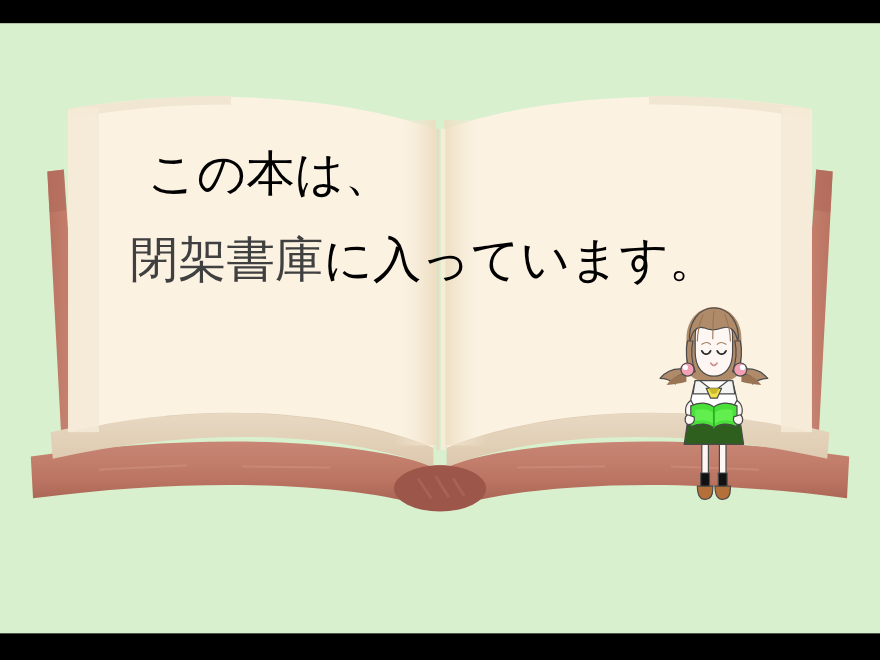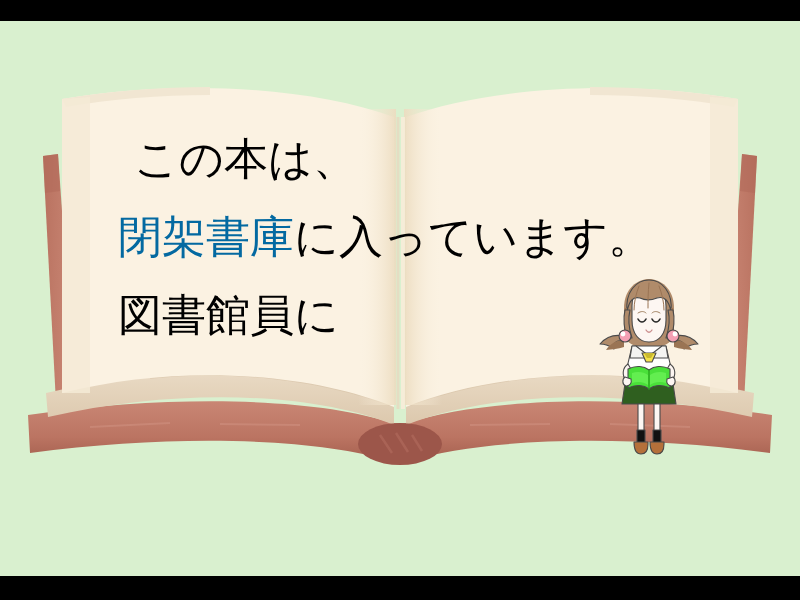--- a/index.html
+++ b/index.html
@@ -63,21 +63,21 @@
   }
   .text-line {
     font-family: "DejaVu Sans", "Liberation Sans", sans-serif;
     font-size: 44px;
     line-height: 78px;
     color: #000000;
     white-space: nowrap;
     letter-spacing: 0px;
   }
   .text-line.indented { padding-left: 16px; }
-  .kw-red { color: #0369a1; }
+  .kw-red { color: #404040; }
 
   
   #girl {
     position: absolute;
     left: 594px;
     top: 253px;
     width: 110px;
     height: 190px;
     z-index: 25;
   }
@@ -182,23 +182,20 @@
       </svg>
     </div>
 
     <div id="text-block">
       <div class="text-line indented">
         <span>この本は、</span>
       </div>
       <div class="text-line">
         <span class="kw-red">閉架書庫</span><span>に入っています。</span>
       </div>
-      <div class="text-line">
-        <span>図書館員に</span>
-      </div>
     </div>
 
     <div id="girl">
       <svg width="110" height="190" viewBox="0 0 110 190" xmlns="http://www.w3.org/2000/svg">
         <g stroke="#4a4a4a" stroke-width="1.1" stroke-linejoin="round" stroke-linecap="round">
 
           <path d="M 30 34 C 30 14 44 5 55 5 C 66 5 80 14 80 34 L 80 58 C 80 68 70 74 55 74 C 40 74 30 68 30 58 Z" fill="#b08b6a" stroke="none"></path>
 
           <g>
             <path d="M 30 62 C 20 60 12 63 6 70 C 12 70 16 72 20 75 C 18 70 22 66 30 66 Z" fill="#b08b6a"></path>

